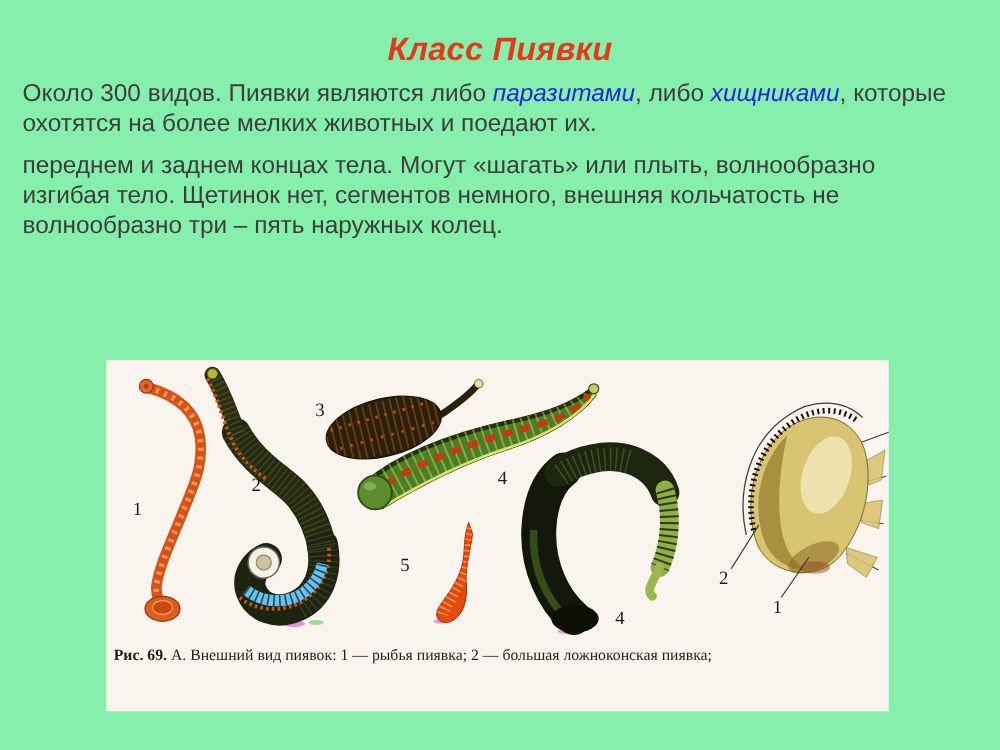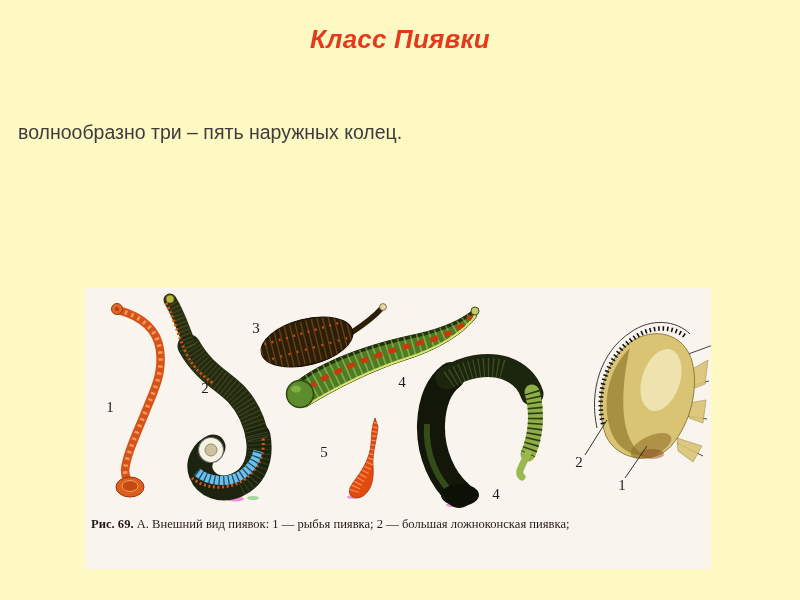--- a/index.html
+++ b/index.html
@@ -6,21 +6,21 @@
   html, body { width: 800px; height: 600px; }
   body {
     font-family: "Liberation Sans", sans-serif;
     background: #ffffff;
     overflow: hidden;
   }
   .slide {
     position: relative;
     width: 800px;
     height: 600px;
-    background: #fef9c3;
+    background: #86efac;
   }
   .slide-title {
     position: absolute;
     top: 24px;
     left: 0;
     width: 800px;
     text-align: center;
     font-size: 26px;
     font-weight: bold;
     font-style: italic;
@@ -68,22 +68,28 @@
     fill: #1b1b1b;
   }
 </style>
 </head>
 <body>
 
 <div class="slide">
 
   <div class="slide-title">Класс Пиявки</div>
 
+  <div class="body-text para1">
+    <div><span>Около 300 видов. Пиявки являются либо </span><span class="hyperlink">паразитами</span><span>, либо </span><span class="hyperlink">хищниками</span><span>, которые</span></div>
+    <div>охотятся на более мелких животных и поедают их.</div>
+  </div>
 
   <div class="body-text para2">
+    <div>переднем и заднем концах тела. Могут «шагать» или плыть, волнообразно</div>
+    <div>изгибая тело. Щетинок нет, сегментов немного, внешняя кольчатость не</div>
     <div>волнообразно три – пять наружных колец.</div>
   </div>
 
   <div class="figure">
     <svg width="626" height="228" viewBox="0 0 626 228">
       <defs>
         <clipPath id="clip-leech4">
           <path d="M 206 98 C 236 72, 286 56, 328 47 C 356 41, 374 33, 387 23 L 392 28 C 379 46, 352 62, 320 72 C 280 85, 244 105, 221 119 C 214 113, 208 106, 206 98 Z"></path>
         </clipPath>
         <clipPath id="clip-leech3">

